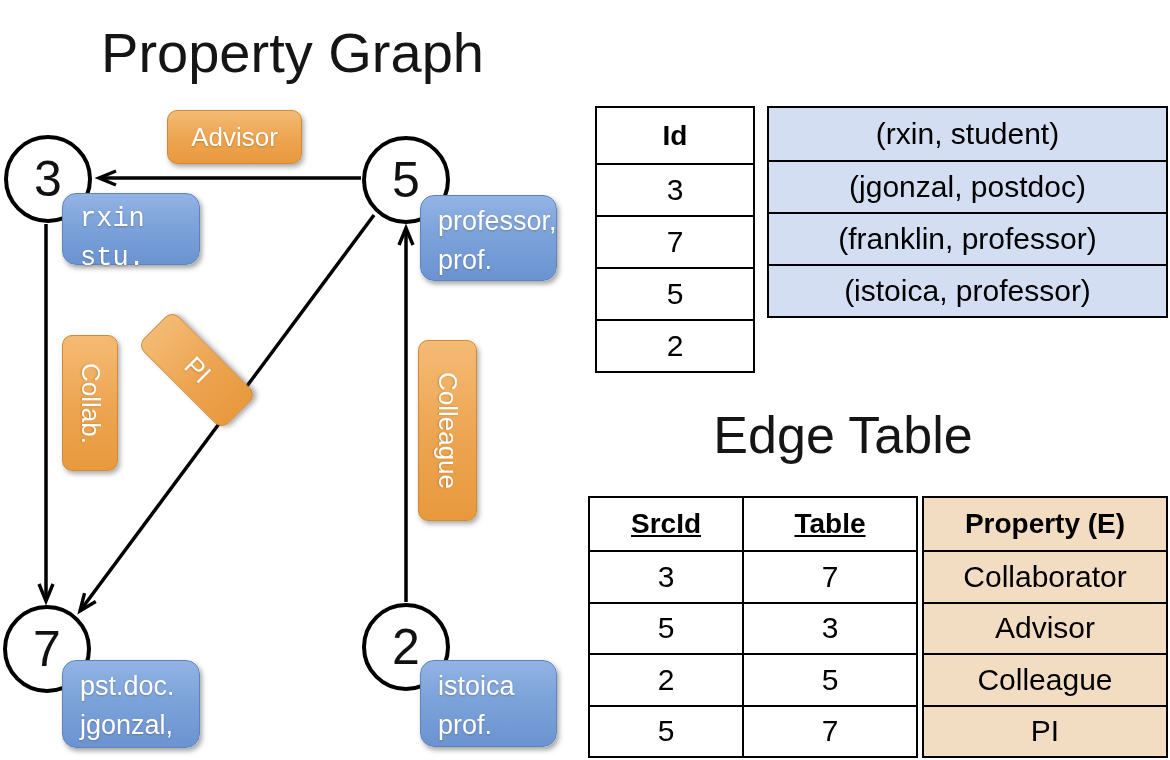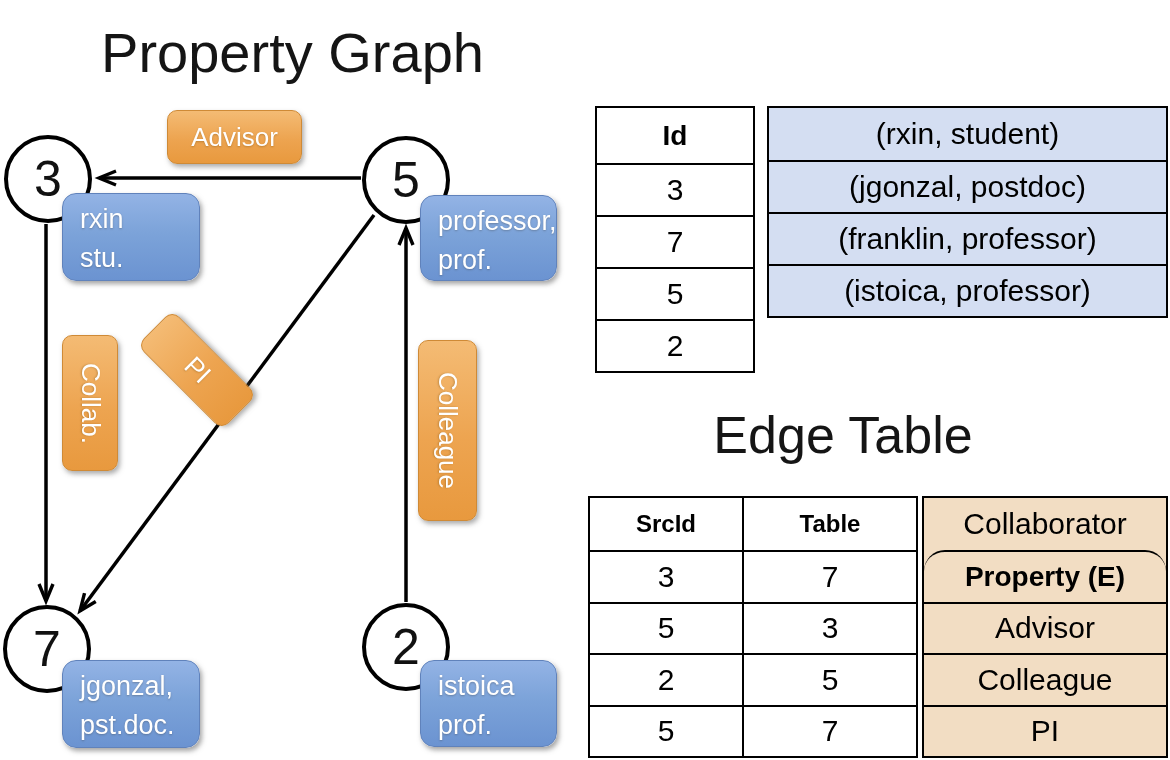--- a/index.html
+++ b/index.html
@@ -29,21 +29,21 @@
   .node2 { left:362px; top:595px; }
 
   .vlabel {
     position:absolute; box-sizing:border-box; border-radius:14px;
     background:linear-gradient(180deg,#93b3e5 0%,#7ca3d9 45%,#6b93d1 100%);
     border:1px solid #6082bb; box-shadow:2px 3px 5px rgba(90,90,90,0.55);
     color:#fff; font-size:27px; line-height:39px;
     padding:6px 8px 0 17px; text-shadow:0 1px 2px rgba(60,60,60,0.35);
   }
   .vlabel div { white-space:nowrap; }
-  .vl-rxin     { left:62px;  top:185px; width:138px; height:88px; }
+  .vl-rxin     { left:62px;  top:185px; width:138px; height:72px;font-family:Liberation Mono, monospace; }
   .vl-franklin { left:420px; top:187px; width:137px; height:86px; }
   .vl-jgonzal  { left:62px;  top:652px; width:138px; height:88px; }
   .vl-istoica  { left:420px; top:652px; width:137px; height:87px; }
 
   .elabel {
     position:absolute; box-sizing:border-box; border-radius:10px;
     background:linear-gradient(180deg,#f4bb74 0%,#eda450 55%,#e8993e 100%);
     border:1px solid #cf8a36; box-shadow:2px 3px 5px rgba(90,90,90,0.5);
     color:#fff; display:flex; align-items:center; justify-content:center;
     font-size:26px; text-shadow:0 1px 2px rgba(120,80,20,0.4);
@@ -55,39 +55,39 @@
   .vtext { transform:rotate(90deg); white-space:nowrap; }
 
   
   .tcol { position:absolute; box-sizing:border-box; border:2px solid #000; background:#fff; }
   .tcol .cell {
     box-sizing:border-box; border-top:2px solid #000;
     display:flex; align-items:center; justify-content:center;
     font-size:30px; white-space:nowrap;
   }
   .tcol .cell:first-child { border-top:none; }
-  .tcol .head { font-weight:700; font-size:28px;border-radius:21px; }
+  .tcol .head { font-weight:700; font-size:28px; }
 
   .vt-id   { left:595px; top:98px; width:160px; }
   .vt-prop { left:767px; top:98px; width:401px; background:#d4def2; }
   .vt-id .cell, .vt-prop .cell { height:52px; }
   .vt-id .head, .vt-prop .head { height:55px; }
 
   .et-srcdst {
     position:absolute; left:588px; top:488px; width:330px; box-sizing:border-box;
     border:2px solid #000; background:#fff;
     display:grid; grid-template-columns:152px 1fr;
   }
   .et-srcdst .cell {
     box-sizing:border-box; display:flex; align-items:center; justify-content:center;
     font-size:30px; height:51.5px; border-top:2px solid #000;
   }
   .et-srcdst .cell.r0 { border-top:none; height:52px; }
   .et-srcdst .cell.bl { border-left:2px solid #000; }
-  .et-srcdst .head { font-weight:700; font-size:24px; }
+  .et-srcdst .head { font-weight:700; font-size:28px;text-decoration:underline; }
   .et-prop { left:922px; top:488px; width:246px; background:#f2ddc3; }
   .et-prop .cell { height:51.5px; }
   .et-prop .head { height:52px; }
 </style>
 </head>
 <body>
 
 <div class="canvas">
 
   <div class="title graph-title">Property Graph</div>
@@ -120,22 +120,22 @@
 
   <div class="vlabel vl-rxin">
     <div>rxin</div>
     <div>stu.</div>
   </div>
   <div class="vlabel vl-franklin">
     <div>professor,</div>
     <div>prof.</div>
   </div>
   <div class="vlabel vl-jgonzal">
+    <div>pst.doc.</div>
     <div>jgonzal,</div>
-    <div>pst.doc.</div>
   </div>
   <div class="vlabel vl-istoica">
     <div>istoica</div>
     <div>prof.</div>
   </div>
 
   <div class="elabel el-advisor">
     <span>Advisor</span>
   </div>
   <div class="elabel el-collab">
@@ -168,20 +168,20 @@
     <div class="cell">3</div>
     <div class="cell bl">7</div>
     <div class="cell">5</div>
     <div class="cell bl">3</div>
     <div class="cell">2</div>
     <div class="cell bl">5</div>
     <div class="cell">5</div>
     <div class="cell bl">7</div>
   </div>
   <div class="tcol et-prop">
+    <div class="cell head">Property (E)</div>
     <div class="cell">Collaborator</div>
-    <div class="cell head">Property (E)</div>
     <div class="cell">Advisor</div>
     <div class="cell">Colleague</div>
     <div class="cell">PI</div>
   </div>
 
 </div>
 
 </body></html>

